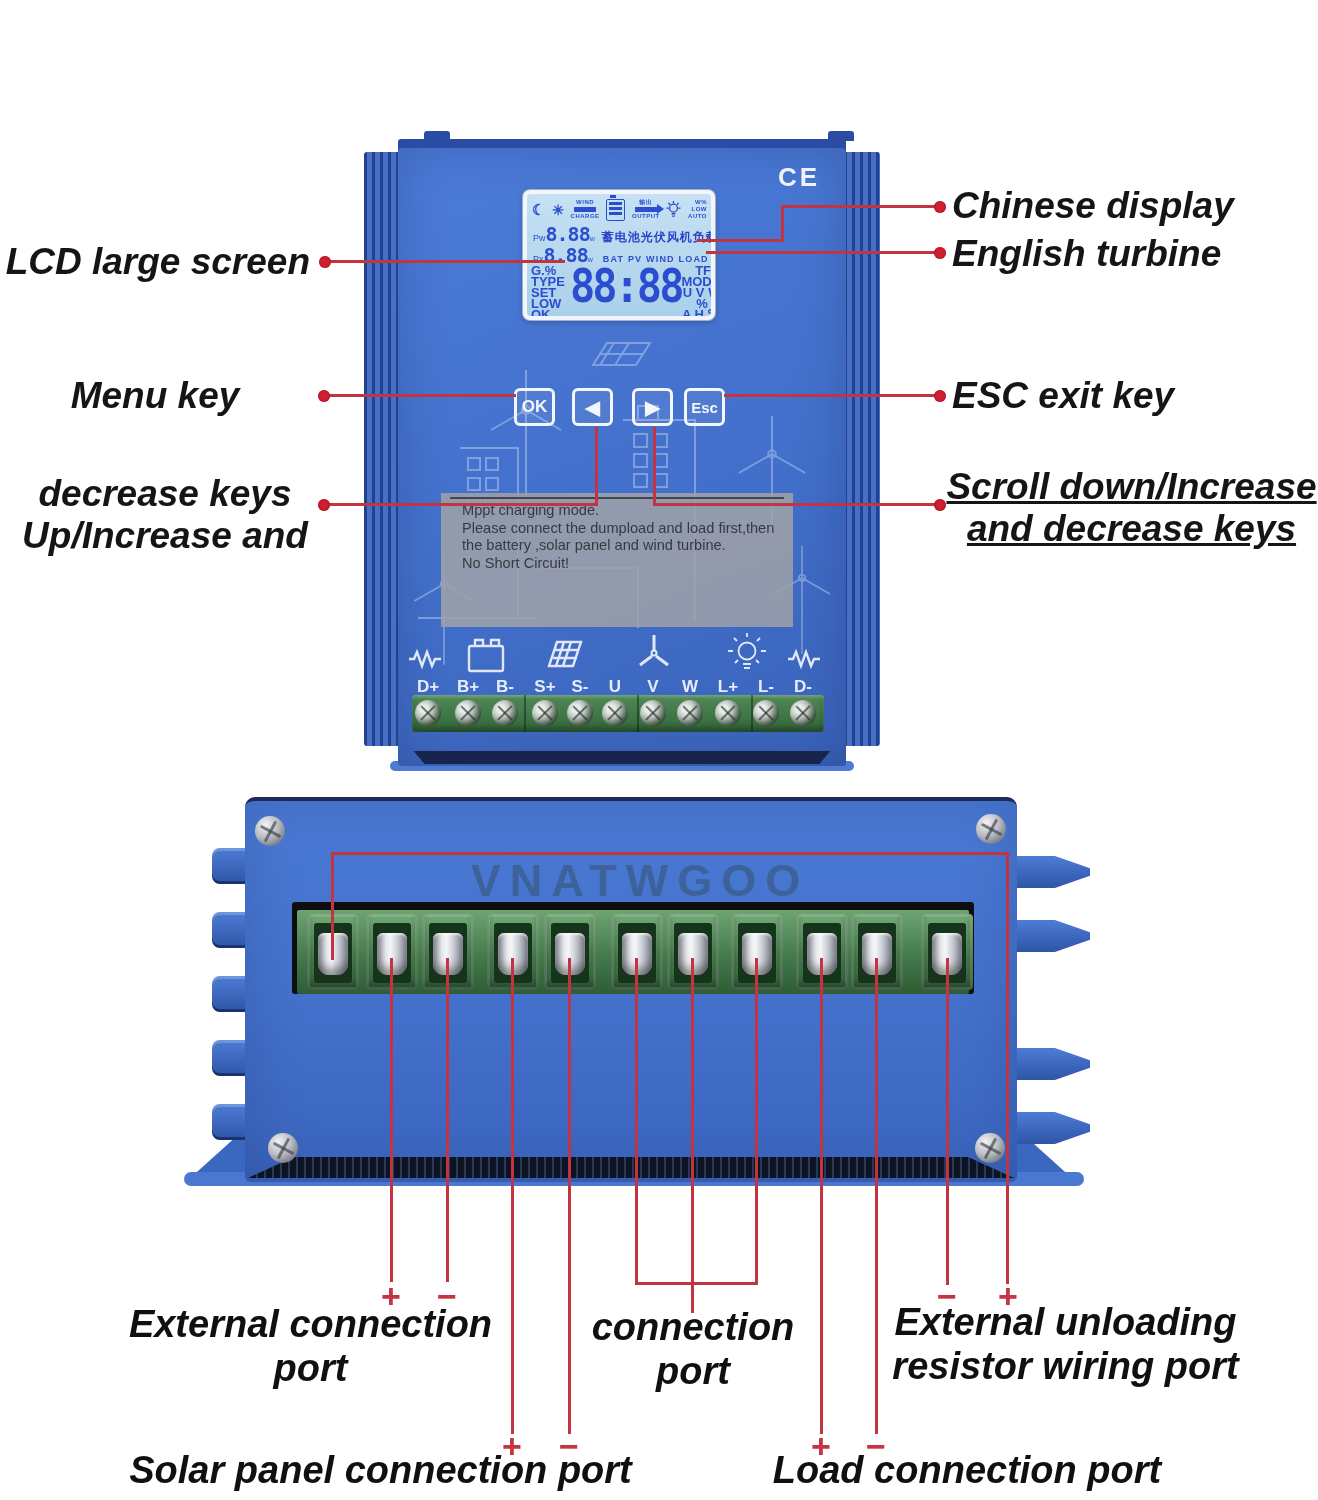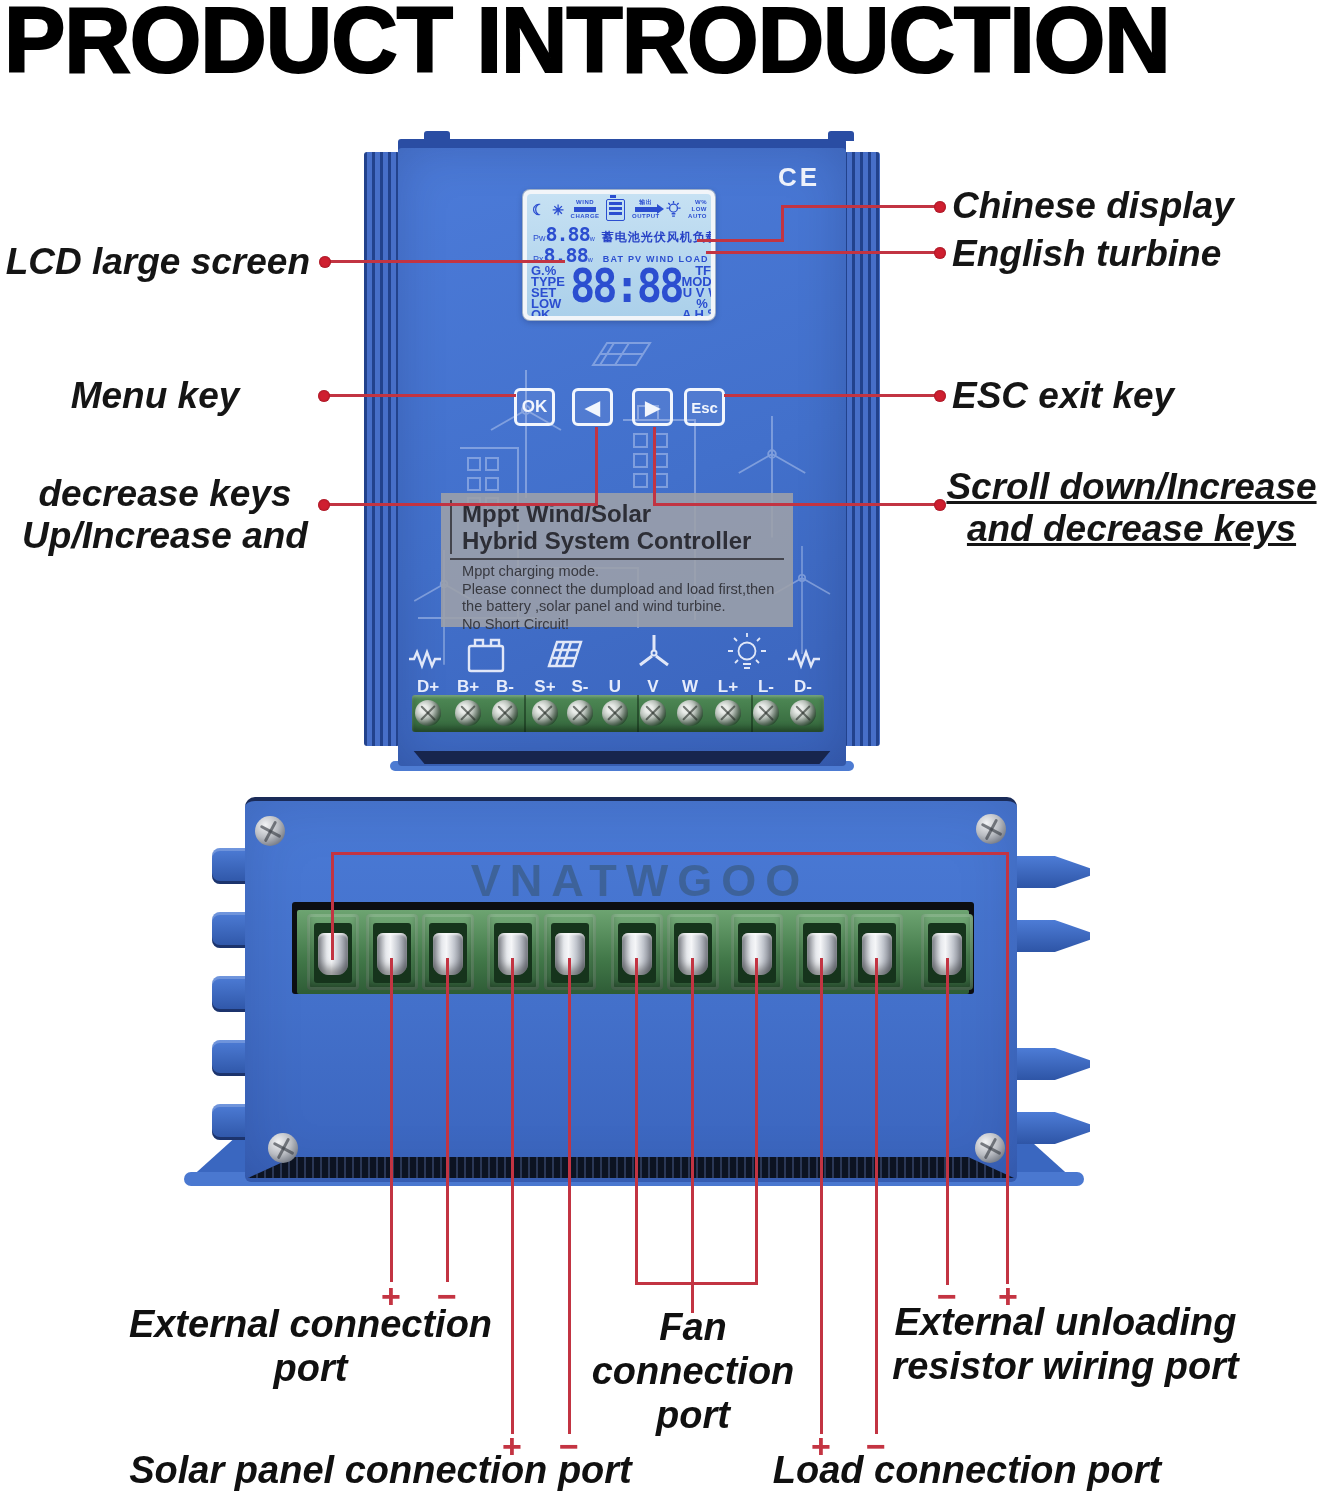--- a/index.html
+++ b/index.html
@@ -132,21 +132,20 @@
     background:#173а1e;background:#16341c;border-radius:3px;}
   .tmetal{position:absolute;top:933px;width:30px;height:42px;z-index:5;border-radius:6px 6px 11px 11px;
     background:linear-gradient(90deg,#8f939b 0,#e7e9ed 30%,#f5f6f8 45%,#c4c8d0 70%,#878b95);
     box-shadow:inset 0 -7px 9px rgba(0,0,0,.38), inset 0 2px 2px rgba(255,255,255,.7);}
 </style>
 </head>
 <body>
 
 <div class="stage">
 
-  <div class="page-title">PRODUCT INTRODUCTION</div>
 
   <div class="fins" style="left:364px;"></div>
   <div class="fins" style="left:844px;"></div>
   <div class="f-nub" style="left:424px;"></div>
   <div class="f-nub" style="left:828px;"></div>
   <div class="f-cap"></div>
   <div class="f-base"></div>
   <div class="f-body"></div>
   <div class="f-lip"></div>
   <div class="ce">CE</div>
@@ -267,24 +266,20 @@
       </div>
     </div>
   </div>
 
   <div class="key" style="left:514px;">OK</div>
   <div class="key" style="left:572px;font-size:19px;">◀</div>
   <div class="key" style="left:632px;font-size:19px;">▶</div>
   <div class="key" style="left:684px;font-size:15px;">Esc</div>
 
   <div class="panel">
-    <div class="panel-in">
-      <div class="p-title">Mppt Wind/Solar</div>
-      <div class="p-title">Hybrid System Controller</div>
-    </div>
     <div class="p-div"></div>
     <div class="p-body">
       <div>Mppt charging mode.</div>
       <div>Please connect the dumpload and load first,then</div>
       <div>the battery ,solar panel and wind turbine.</div>
       <div>No Short Circuit!</div>
     </div>
   </div>
 
   <div class="tlab" style="left:406px;">D+</div>
@@ -411,21 +406,20 @@
   <div class="sign" style="left:425px;top:1278px;">−</div>
   <div class="sign" style="left:925px;top:1278px;">−</div>
   <div class="sign" style="left:986px;top:1278px;">+</div>
   <div class="sign" style="left:490px;top:1428px;">+</div>
   <div class="sign" style="left:547px;top:1428px;">−</div>
   <div class="sign" style="left:799px;top:1428px;">+</div>
   <div class="sign" style="left:854px;top:1428px;">−</div>
 
   <div class="lbl-b" style="left:88px;top:1302px;width:445px;">External connection port</div>
   <div class="lbl-b" style="left:540px;top:1305px;width:306px;">
-    <div>Fan</div>
     <div>connection</div>
     <div>port</div>
   </div>
   <div class="lbl-b" style="left:868px;top:1300px;width:395px;">
     <div>External unloading</div>
     <div>resistor wiring port</div>
   </div>
   <div class="lbl-b" style="left:762px;top:1448px;width:410px;">Load connection port</div>
   <div class="lbl-b" style="left:108px;top:1448px;width:545px;">Solar panel connection port</div>
 

